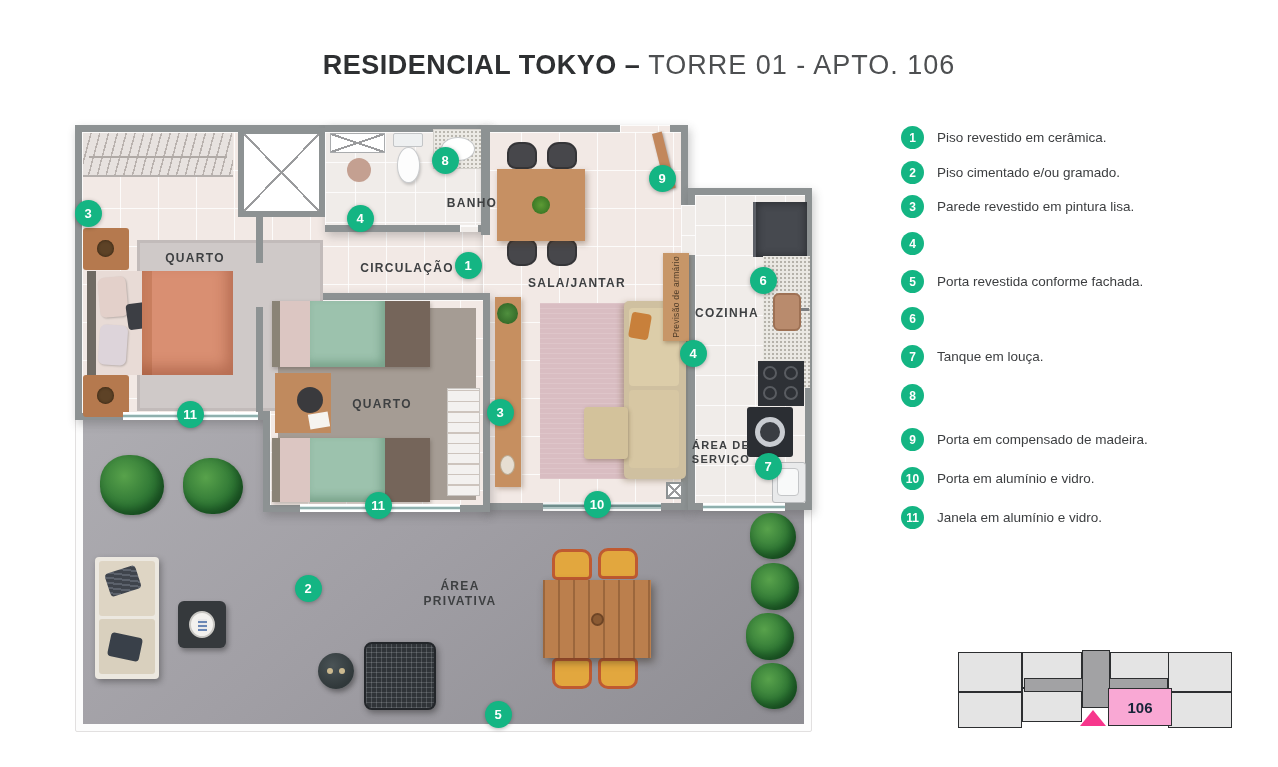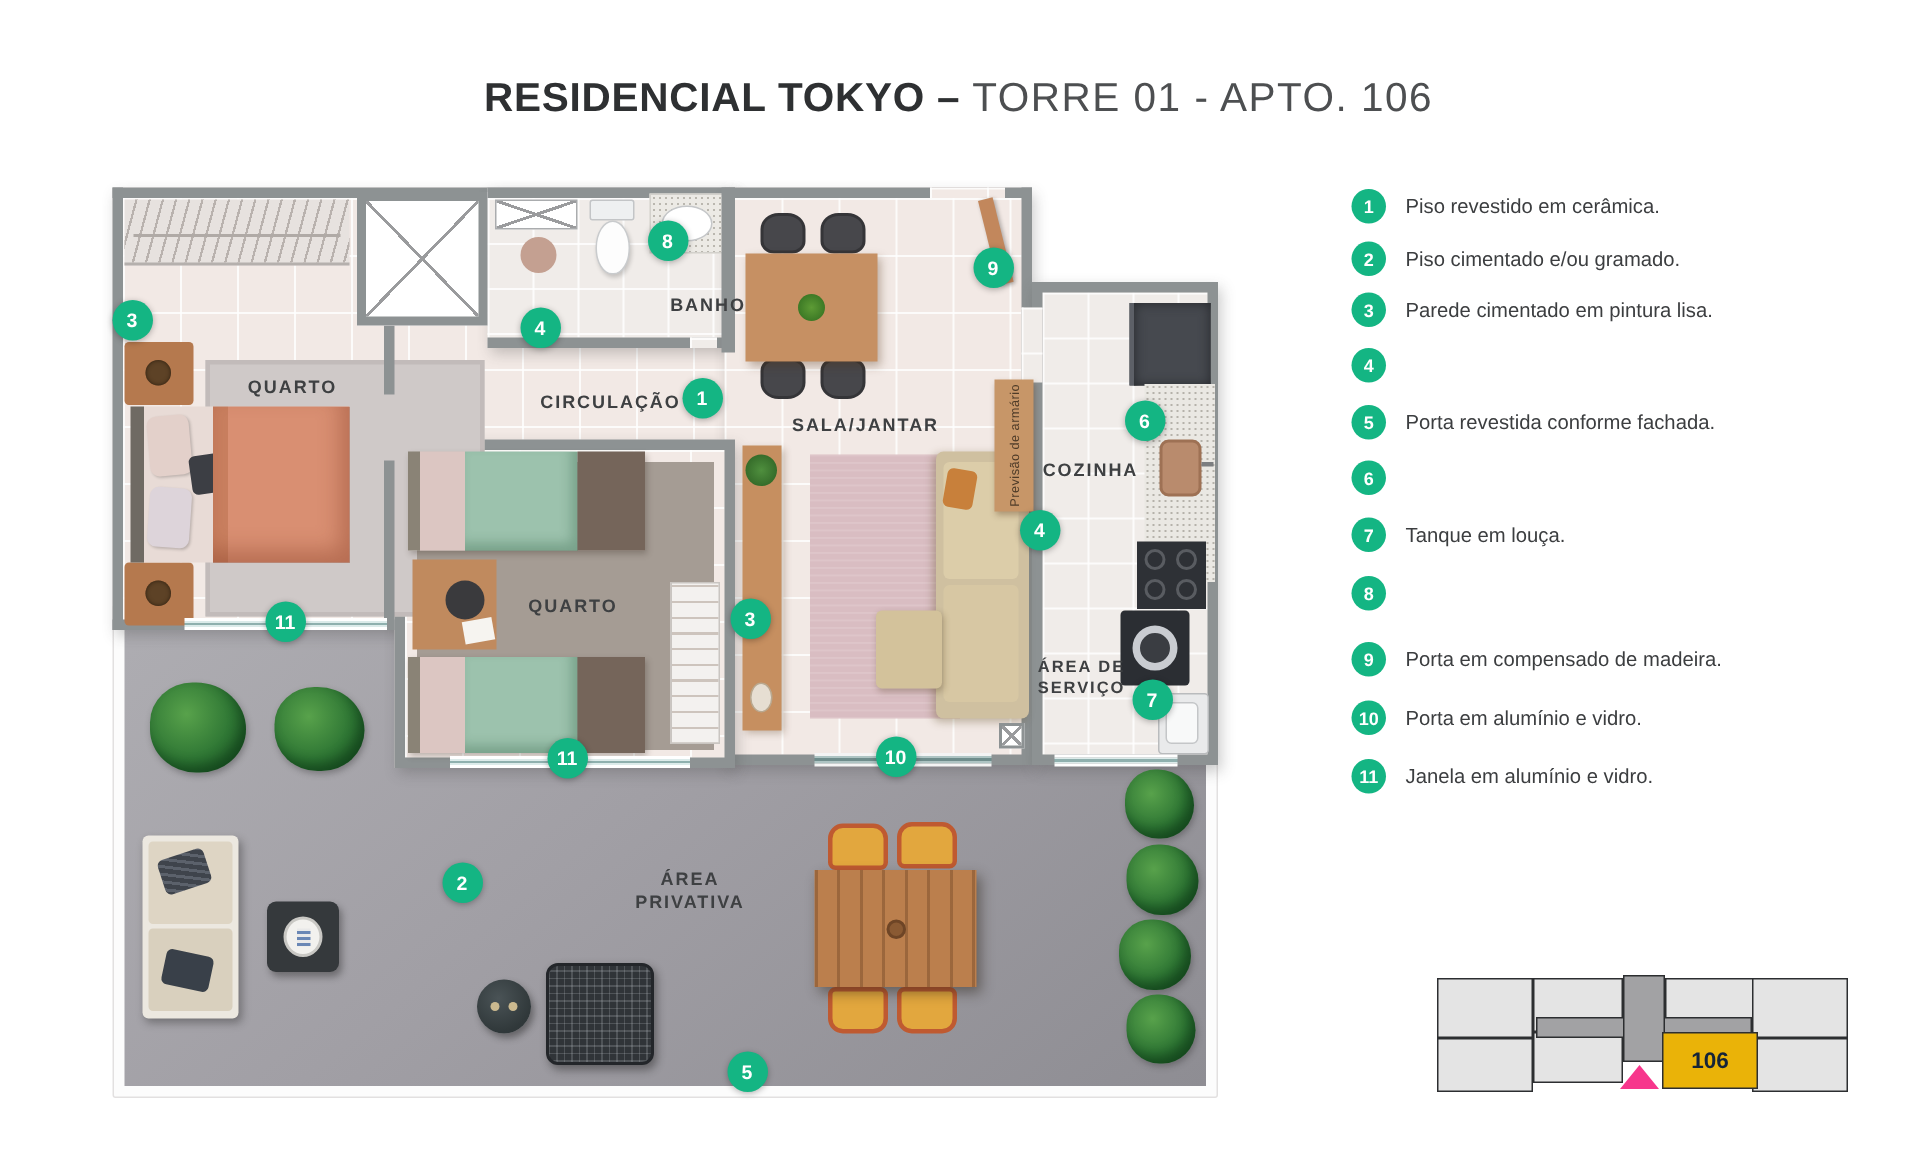--- a/index.html
+++ b/index.html
@@ -250,21 +250,21 @@
     <div class="legend-row" style="top: 126px;">
       <span class="legend-badge" style="background: rgb(20, 181, 131);">1</span>
       <span class="legend-text">Piso revestido em cerâmica.</span>
     </div>
     <div class="legend-row" style="top: 161px;">
       <span class="legend-badge" style="background: rgb(20, 181, 131);">2</span>
       <span class="legend-text">Piso cimentado e/ou gramado.</span>
     </div>
     <div class="legend-row" style="top: 195px;">
       <span class="legend-badge" style="background: rgb(20, 181, 131);">3</span>
-      <span class="legend-text">Parede cimentado em pintura lisa.</span>
+      <span class="legend-text">Parede revestido em pintura lisa.</span>
     </div>
     <div class="legend-row" style="top: 232px;">
       <span class="legend-badge" style="background: rgb(20, 181, 131);">4</span>
     </div>
     <div class="legend-row" style="top: 270px;">
       <span class="legend-badge" style="background: rgb(20, 181, 131);">5</span>
       <span class="legend-text">Porta revestida conforme fachada.</span>
     </div>
     <div class="legend-row" style="top: 307px;">
       <span class="legend-badge" style="background: rgb(20, 181, 131);">6</span>
@@ -293,17 +293,17 @@
 <div class="abs" id="keyplan">
   <div class="kp-unit" style="left:2px;top:6px;width:64px;height:40px;"></div>
   <div class="kp-unit" style="left:66px;top:6px;width:60px;height:36px;"></div>
   <div class="kp-unit" style="left:154px;top:6px;width:60px;height:36px;"></div>
   <div class="kp-unit" style="left:212px;top:6px;width:64px;height:40px;"></div>
   <div class="kp-unit" style="left:2px;top:46px;width:64px;height:36px;"></div>
   <div class="kp-unit" style="left:66px;top:42px;width:60px;height:34px;"></div>
   <div class="kp-unit" style="left:212px;top:46px;width:64px;height:36px;"></div>
   <div class="kp-core" style="left:68px;top:32px;width:144px;height:14px;"></div>
   <div class="kp-core" style="left:126px;top:4px;width:28px;height:58px;"></div>
-  <div class="kp-green" id="kp-unit-106" style="left: 152px; top: 42px; width: 64px; height: 38px; background: #eab308;">
+  <div class="kp-green" id="kp-unit-106" style="left: 152px; top: 42px; width: 64px; height: 38px; background: #f9a8d4;">
     <span>106</span>
   </div>
   <div id="kp-arrow" style="left: 124px; top: 64px; border-bottom: 16px solid rgb(247, 54, 140);"></div>
 </div>
 
 </body></html>

